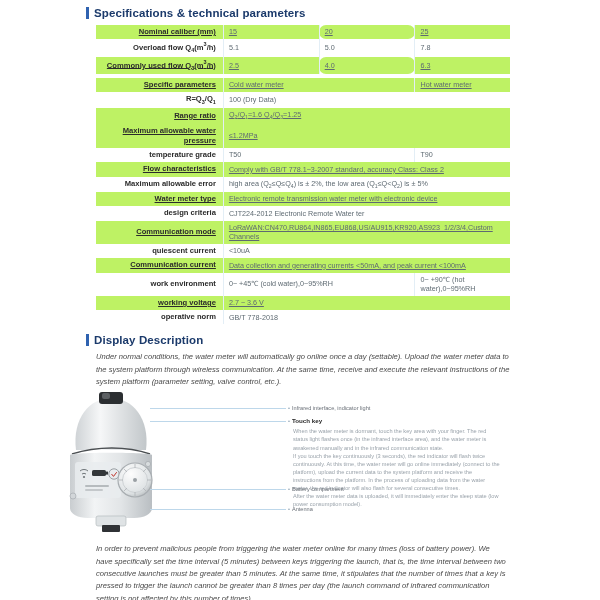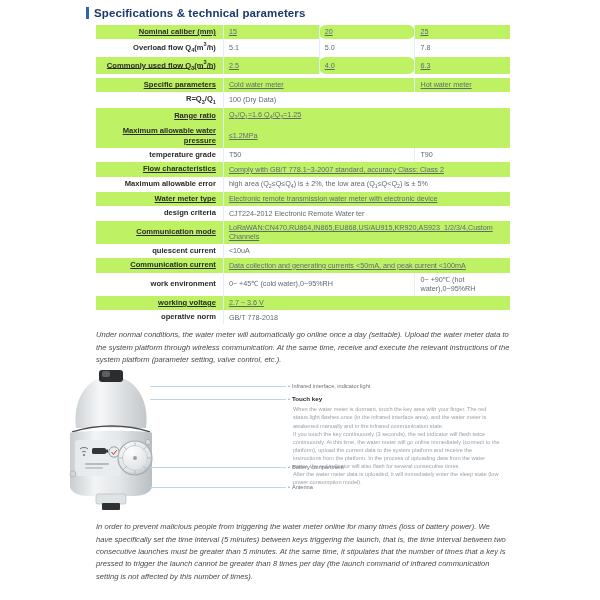--- a/index.html
+++ b/index.html
@@ -156,20 +156,24 @@
           <td class="label">working voltage</td>
           <td class="val" colspan="3">2.7  ~  3.6 V</td>
         </tr>
         <tr class="plain">
           <td class="label">operative norm</td>
           <td class="val" colspan="3">GB/T 778-2018</td>
         </tr>
       </tbody>
   </table>
 
+  <div class="section-head" style="margin-top:10px;">
+    <span class="accent-bar"></span>
+    <span>Display Description</span>
+  </div>
 
   <div class="desc-wrap" style="margin-top:5px;">
     <p class="desc-p">Under normal conditions, the water meter will automatically go online once a day (settable). Upload the water meter data to the system platform through wireless communication. At the same time, receive and execute the relevant instructions of the system platform (parameter setting, valve control, etc.).</p>
   </div>
 
   <div class="figure-area">
 
     <svg class="meter-img" viewBox="0 0 118 140">
       <defs>
         <linearGradient id="bodyG" x1="0" y1="0" x2="1" y2="0">

